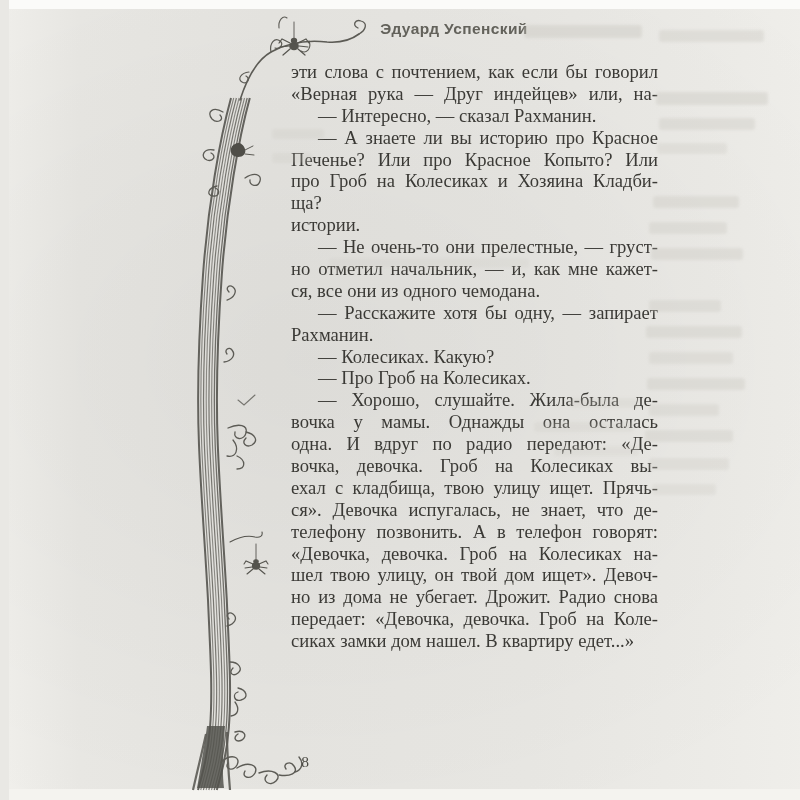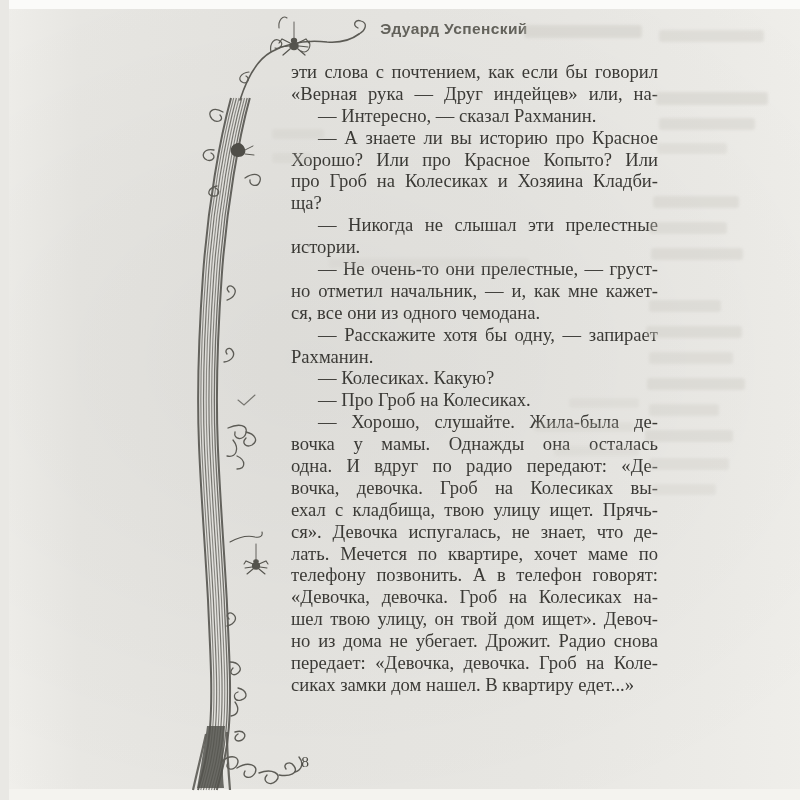--- a/index.html
+++ b/index.html
@@ -129,39 +129,37 @@
     </g>
   </svg>
 
   <div class="header">Эдуард Успенский</div>
 
   <div class="body-text">
       <div class="line">эти слова с почтением, как если бы говорил</div>
       <div class="line">«Верная рука — Друг индейцев» или, на-</div>
       <div class="line indent last">— Интересно, — сказал Рахманин.</div>
       <div class="line indent">— А знаете ли вы историю про Красное</div>
-      <div class="line">Хорошо? Или про Красное Копыто? Или</div>
+      <div class="line">Печенье? Или про Красное Копыто? Или</div>
       <div class="line">про Гроб на Колесиках и Хозяина Кладби-</div>
       <div class="line last">ща?</div>
-      <div class="line indent">— Никогда не слышал эти прелестные</div>
       <div class="line last">истории.</div>
       <div class="line indent">— Не очень-то они прелестные, — груст-</div>
       <div class="line">но отметил начальник, — и, как мне кажет-</div>
       <div class="line last">ся, все они из одного чемодана.</div>
       <div class="line indent">— Расскажите хотя бы одну, — запирает</div>
       <div class="line last">Рахманин.</div>
       <div class="line indent last">— Колесиках. Какую?</div>
       <div class="line indent last">— Про Гроб на Колесиках.</div>
       <div class="line indent">— Хорошо, слушайте. Жила-была де-</div>
       <div class="line">вочка у мамы. Однажды она осталась</div>
       <div class="line">одна. И вдруг по радио передают: «Де-</div>
       <div class="line">вочка, девочка. Гроб на Колесиках вы-</div>
       <div class="line">ехал с кладбища, твою улицу ищет. Прячь-</div>
       <div class="line">ся». Девочка испугалась, не знает, что де-</div>
-      <div class="line">лать. Мечется по квартире, хочет маме по</div>
       <div class="line">телефону позвонить. А в телефон говорят:</div>
       <div class="line">«Девочка, девочка. Гроб на Колесиках на-</div>
       <div class="line">шел твою улицу, он твой дом ищет». Девоч-</div>
       <div class="line">но из дома не убегает. Дрожит. Радио снова</div>
       <div class="line">передает: «Девочка, девочка. Гроб на Коле-</div>
       <div class="line last">сиках замки дом нашел. В квартиру едет...»</div>
     </div>
 
   <div class="page-number">8</div>
 <div class="smudge" style="left: 515px; top: 25px; width: 118px; height: 13px; opacity: 0.45;"></div>

